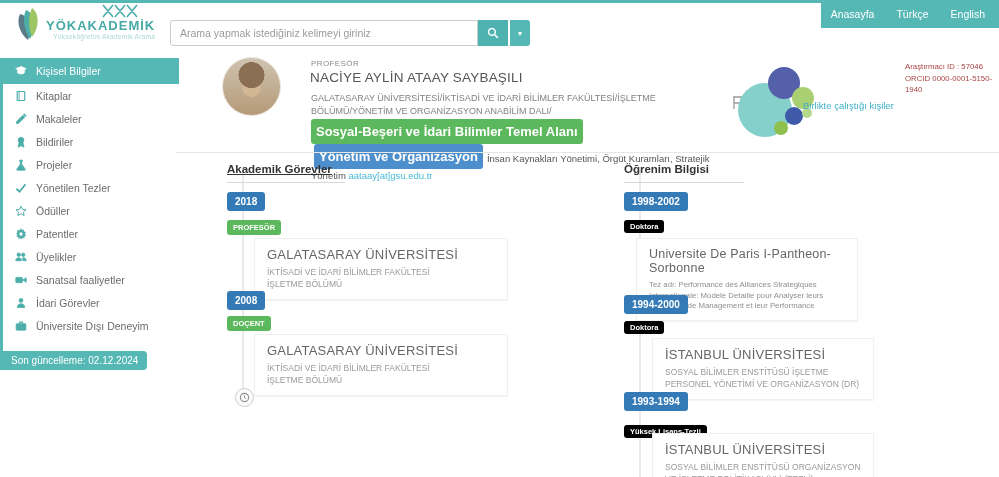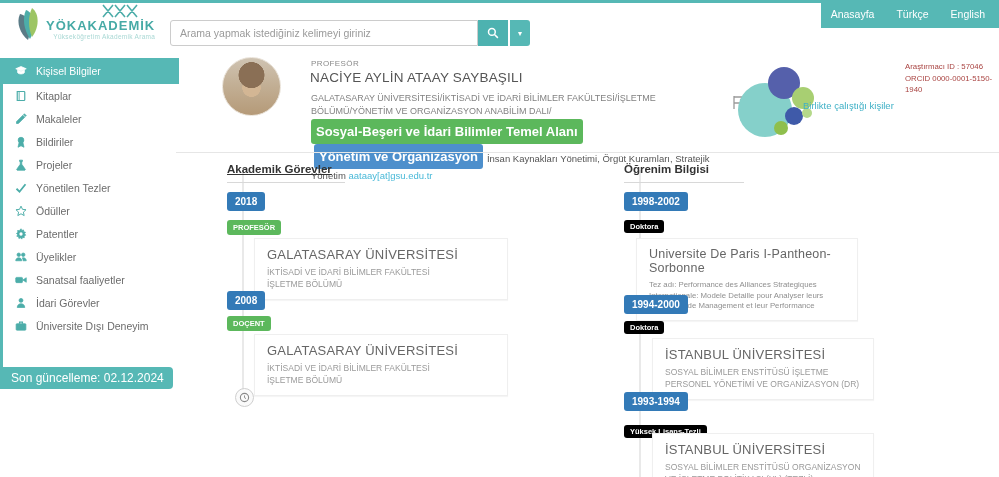--- a/index.html
+++ b/index.html
@@ -24,21 +24,21 @@
   .search-input::placeholder{color:#9a9a9a;}
   .btn-search{width:30px;border:none;background:#4db2b0;color:#fff;cursor:pointer;display:flex;align-items:center;justify-content:center;}
   .btn-caret{width:20px;border:none;background:#56b8b5;color:#fff;cursor:pointer;margin-left:2px;border-radius:0 3px 3px 0;font-size:8px;display:flex;align-items:center;justify-content:center;}
   
   .sidebar{left:0;top:58px;width:176px;border-left:3px solid #56b8b5;background:#fff;}
   .sb-item{display:flex;align-items:center;gap:9px;height:23px;padding-left:11px;color:#6b6b6b;font-size:10.5px;cursor:pointer;}
   .sb-item .sb-icon{width:13px;height:13px;display:flex;align-items:center;justify-content:center;}
   .sb-item svg{width:12px;height:12px;fill:#4cada9;stroke:#4cada9;}
   .sb-item.active{background:#56b8b5;color:#ffffff;height:26px;}
   .sb-item.active svg{fill:#ffffff;stroke:#ffffff;}
-  .sb-update{margin-top:30px;display:inline-block;background:#56b8b5;color:#fff;font-size:12px;padding:4px 9px 4px 8px;border-radius:0 4px 4px 0;}
+  .sb-update{margin-top:14px;display:inline-block;background:#56b8b5;color:#fff;font-size:10px;padding:4px 9px 4px 8px;border-radius:0 4px 4px 0;}
   
   .avatar{left:222px;top:57px;width:57px;height:57px;border-radius:50%;overflow:hidden;border:1px solid #e9e2d8;
     background:
       radial-gradient(circle at 50% 30%, #8a6f55 0 26%, transparent 27%),
       radial-gradient(circle at 50% 52%, #d3b694 0 22%, transparent 23%),
       linear-gradient(180deg,#cfc3b2 0%, #c3b096 45%, #b59a78 100%);}
   .p-title{left:311px;top:59px;font-size:8px;color:#8a8a8a;letter-spacing:.4px;}
   .p-name{left:310px;top:70px;font-size:13.5px;color:#555;letter-spacing:.2px;}
   .p-affil{left:311px;top:92px;width:428px;font-size:9px;color:#828282;line-height:1.45;}
   .p-tags{left:311px;top:119px;width:420px;font-size:9.5px;color:#555;line-height:1.55;}

